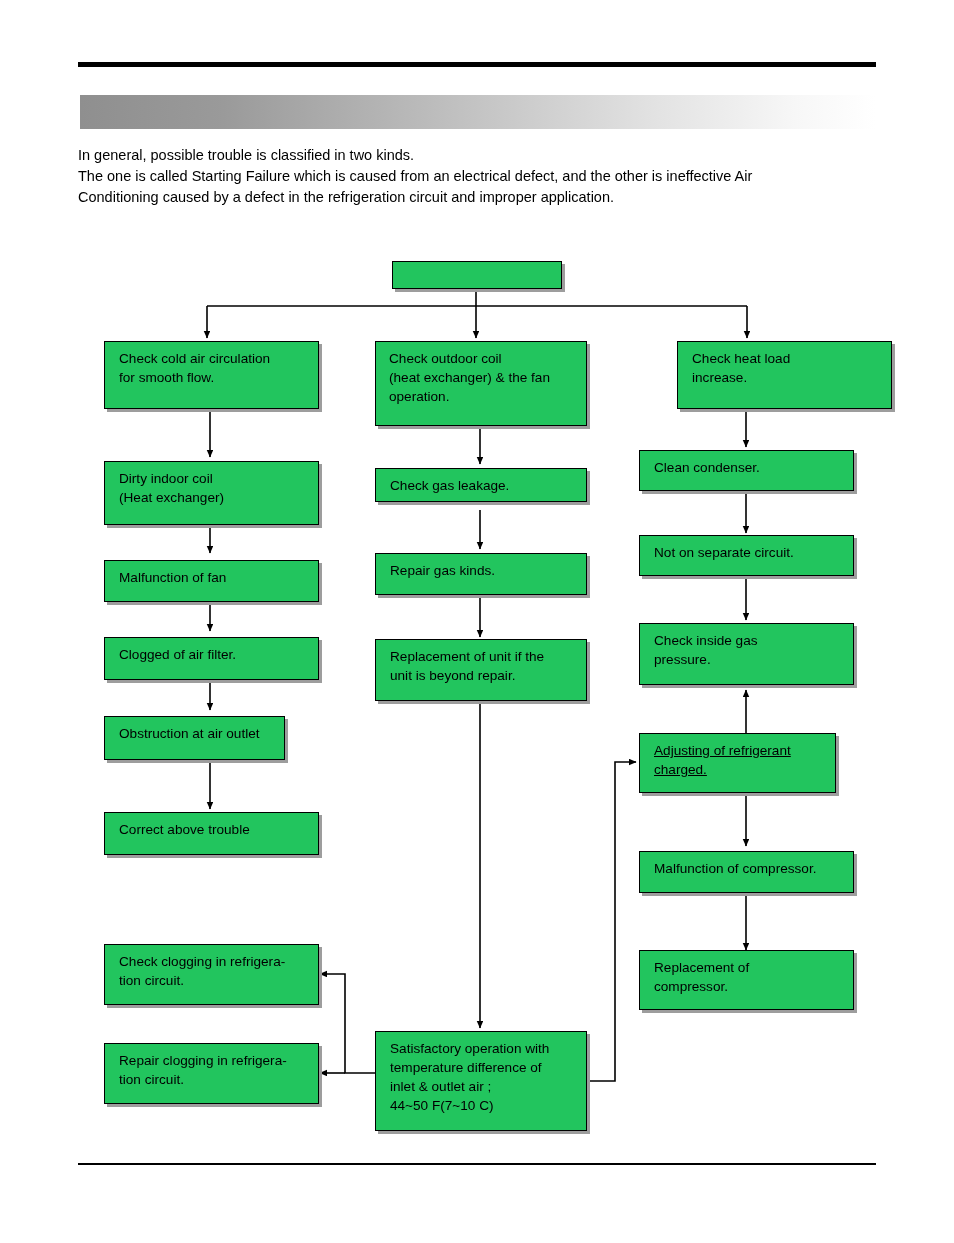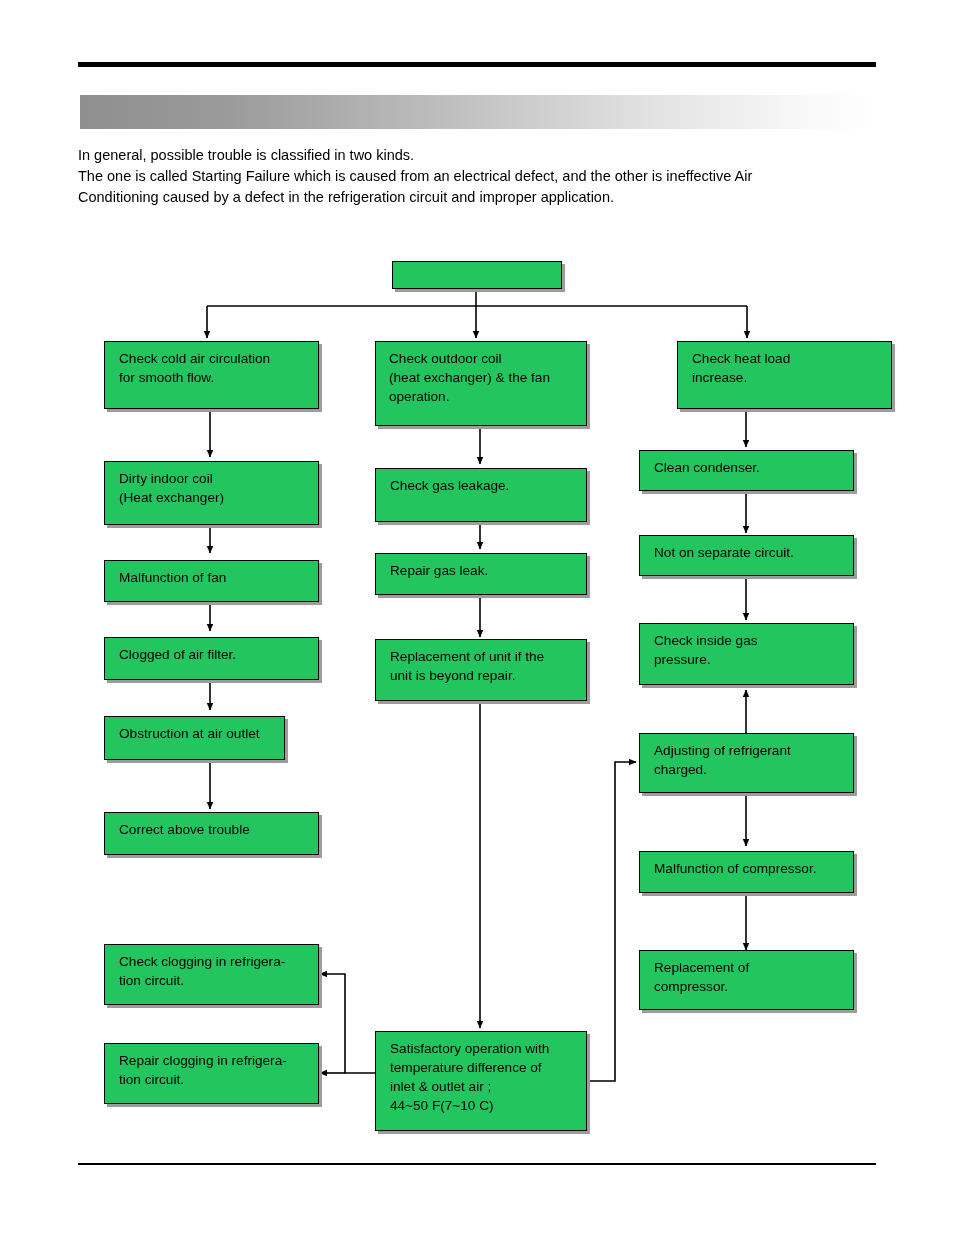--- a/index.html
+++ b/index.html
@@ -174,38 +174,38 @@
   <div class="nbox" style="left:104px; top:637px; width:215px; height:43px;">Clogged of air filter.</div>
 
   <div class="nbox" style="left:104px; top:716px; width:181px; height:44px;">Obstruction at air outlet</div>
 
   <div class="nbox" style="left:104px; top:812px; width:215px; height:43px;">Correct above trouble</div>
 
   <div class="nbox" style="left:375px; top:341px; width:212px; height:85px;padding-left:13px;">Check outdoor coil
 (heat exchanger) &amp; the fan
 operation.</div>
 
-  <div class="nbox" style="left:375px; top:468px; width:212px; height:54px;">Check gas leakage.</div>
-
-  <div class="nbox" style="left:375px; top:553px; width:212px; height:42px;">Repair gas leak.</div>
+  <div class="nbox" style="left:375px; top:468px; width:212px; height:34px;">Check gas leakage.</div>
+
+  <div class="nbox" style="left:375px; top:553px; width:212px; height:42px;">Repair gas kinds.</div>
 
   <div class="nbox" style="left:375px; top:639px; width:212px; height:62px;">Replacement of unit if the
 unit is beyond repair.</div>
 
   <div class="nbox" style="left:639px; top:341px; width:215px; height:68px;margin-left:38px;">Check heat load
 increase.</div>
 
   <div class="nbox" style="left:639px; top:450px; width:215px; height:41px;">Clean condenser.</div>
 
   <div class="nbox" style="left:639px; top:535px; width:215px; height:41px;">Not on separate circuit.</div>
 
   <div class="nbox" style="left:639px; top:623px; width:215px; height:62px;">Check inside gas
 pressure.</div>
 
-  <div class="nbox" style="left:639px; top:733px; width:215px; height:60px;">Adjusting of refrigerant
+  <div class="nbox" style="left:639px; top:733px; width:197px; height:60px;text-decoration:underline;">Adjusting of refrigerant
 charged.</div>
 
   <div class="nbox" style="left:639px; top:851px; width:215px; height:42px;">Malfunction of compressor.</div>
 
   <div class="nbox" style="left:639px; top:950px; width:215px; height:60px;">Replacement of
 compressor.</div>
 
   <div class="nbox" style="left:104px; top:944px; width:215px; height:61px;">Check clogging in refrigera-
 tion circuit.</div>
 

